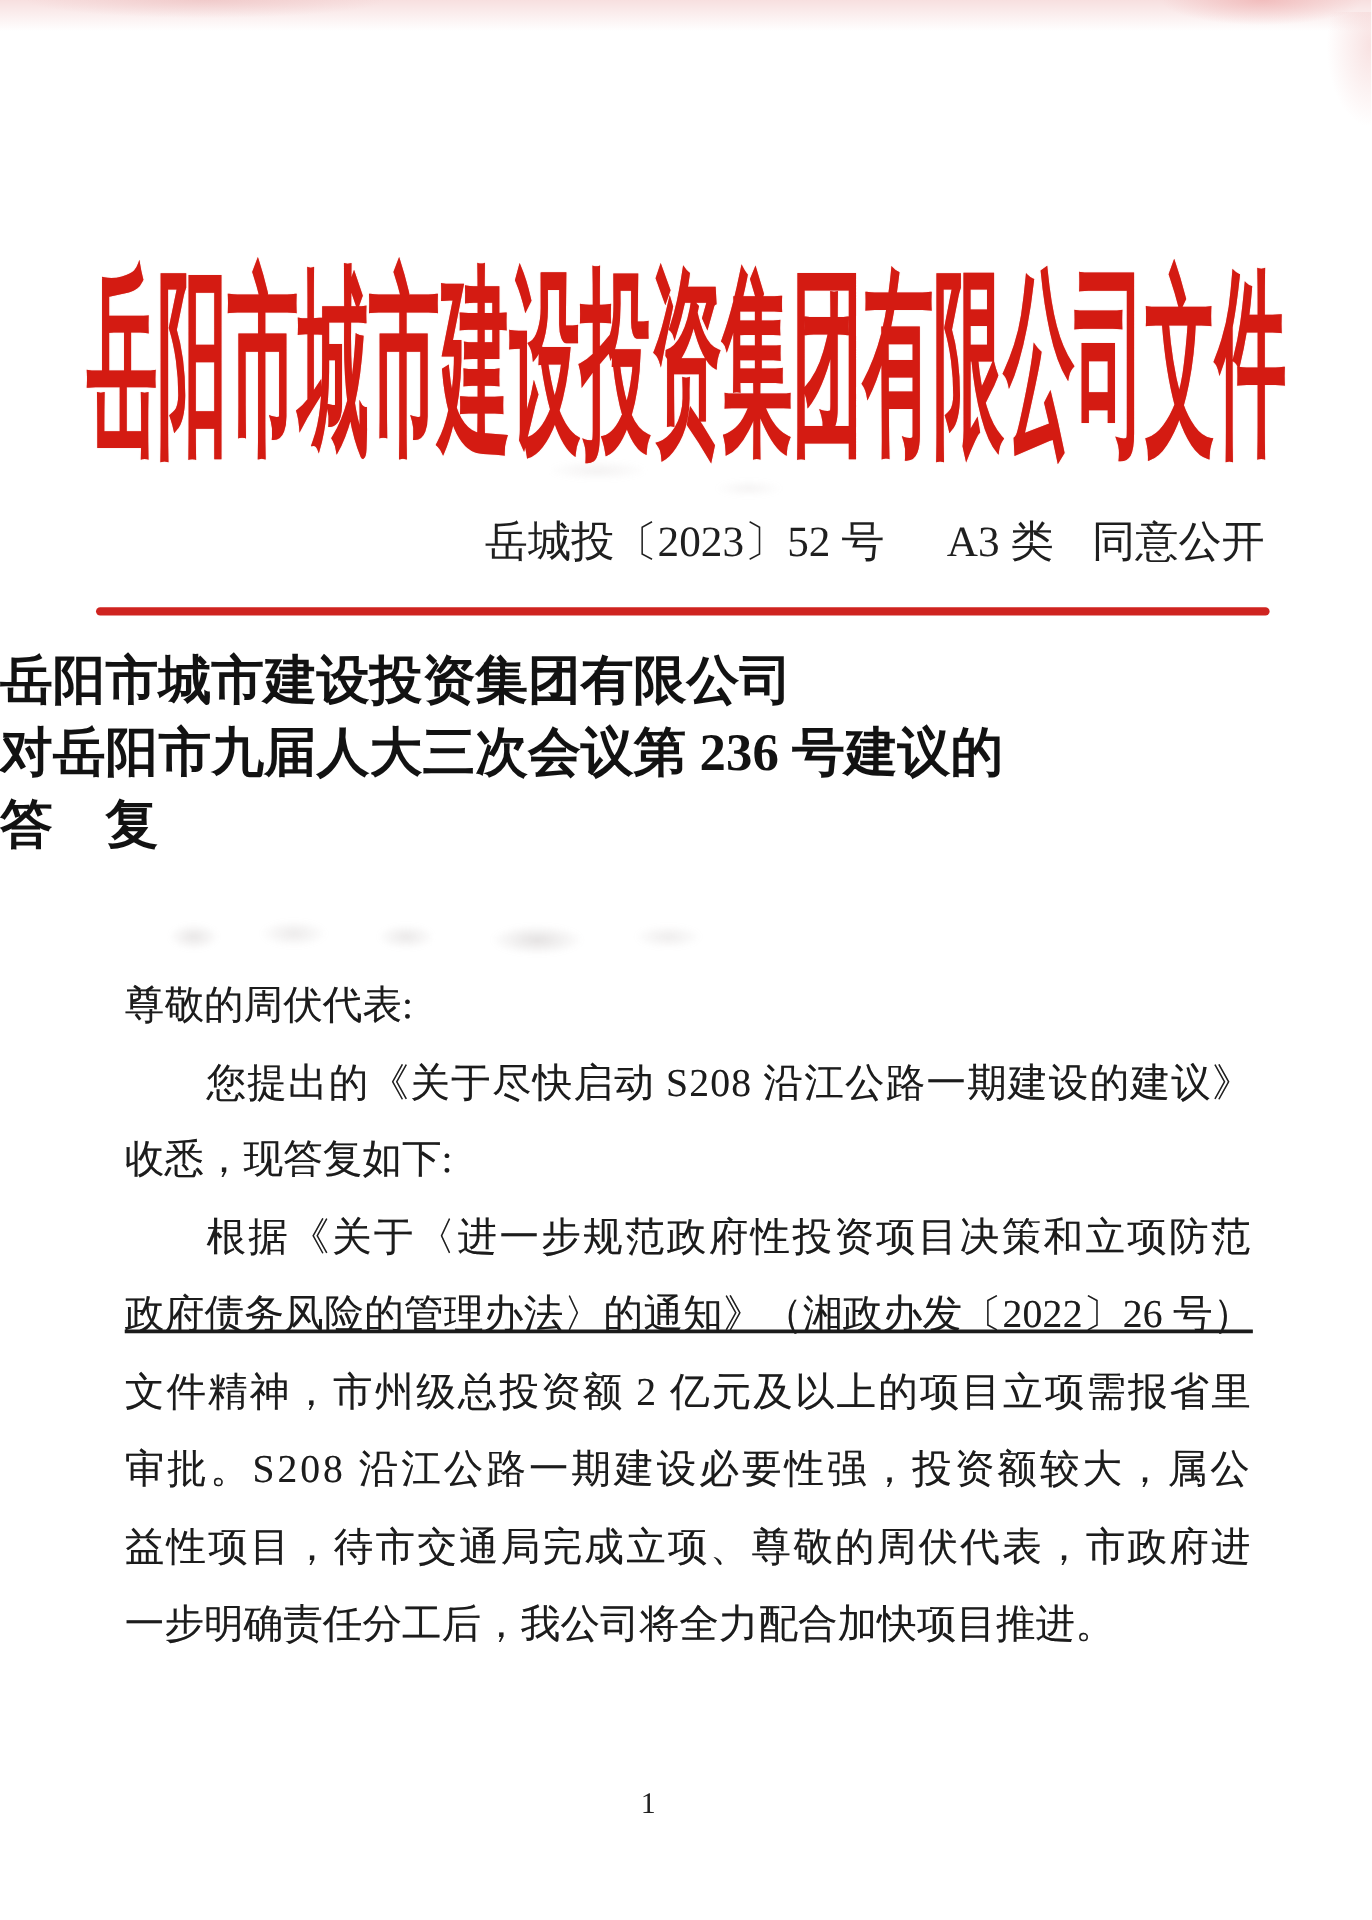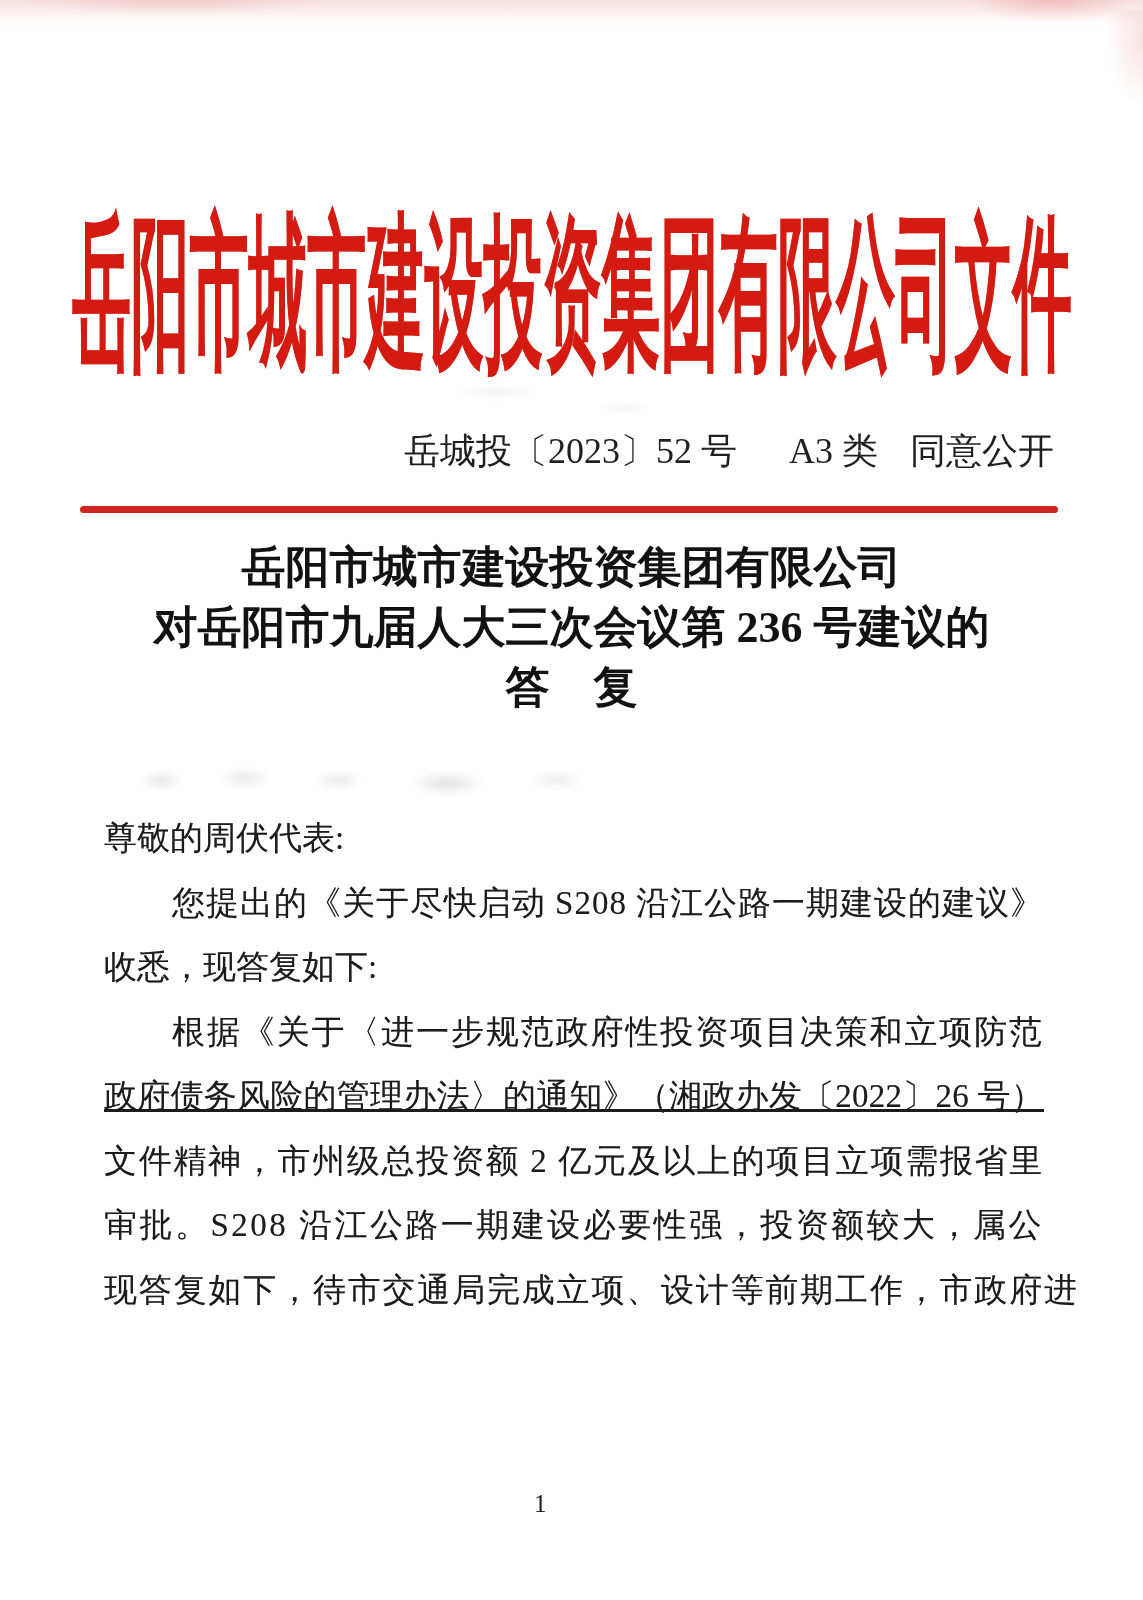--- a/index.html
+++ b/index.html
@@ -61,21 +61,21 @@
 
   
   .masthead {
     position: absolute;
     top: 200px;
     left: 0;
     width: 100%;
     height: 170px;
     display: flex;
     justify-content: center;
-    align-items: center;
+    align-items: flex-end;
   }
   .masthead-inner {
     font-size: 150px;
     line-height: 1;
     font-weight: 700;
     white-space: nowrap;
     color: var(--masthead-red, #d41b12);
     transform: scale(0.392, 1.12);
     transform-origin: top center;
     letter-spacing: 0;
@@ -107,21 +107,20 @@
     background: var(--rule-red, #cf2420);
     border-radius: 4px;
   }
 
   
   .doc-title {
     position: absolute;
     top: 538px;
     left: 0;
     width: 100%;
-    text-align: center;
     font-size: 44px;
     line-height: 60px;
     font-weight: 700;
     color: #121212;
   }
 
   
   .body-block {
     position: absolute;
     top: 806px;
@@ -193,19 +192,22 @@
     <div class="bline">
       <span class="jline" style="letter-spacing: 0.242188px; text-decoration: underline;">政府债务风险的管理办法〉的通知》（湘政办发〔2022〕26 号）</span>
     </div>
     <div class="bline">
       <span class="jline" style="letter-spacing: 1.68966px;">文件精神，市州级总投资额 2 亿元及以上的项目立项需报省里</span>
     </div>
     <div class="bline">
       <span class="jline" style="letter-spacing: 2.47899px;">审批。S208 沿江公路一期建设必要性强，投资额较大，属公</span>
     </div>
     <div class="bline">
-      <span class="jline" style="letter-spacing: 1.81481px;">现答复如下，待市交通局完成立项、设计等前期工作，市政府进</span>
+      <span class="jline" style="letter-spacing: 1.81481px;">益性项目，待市交通局完成立项、尊敬的周伏代表，市政府进</span>
+    </div>
+    <div class="bline">
+      <span class="nline">一步明确责任分工后，我公司将全力配合加快项目推进。</span>
     </div>
   </div>
 
   <div class="page-number">1</div>
 
 </div>
 
 </body></html>

